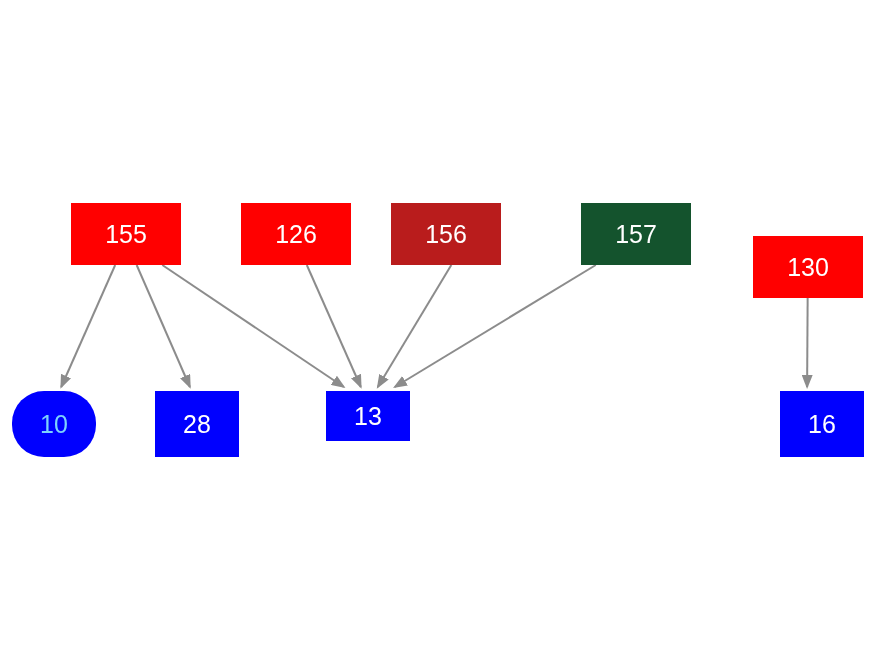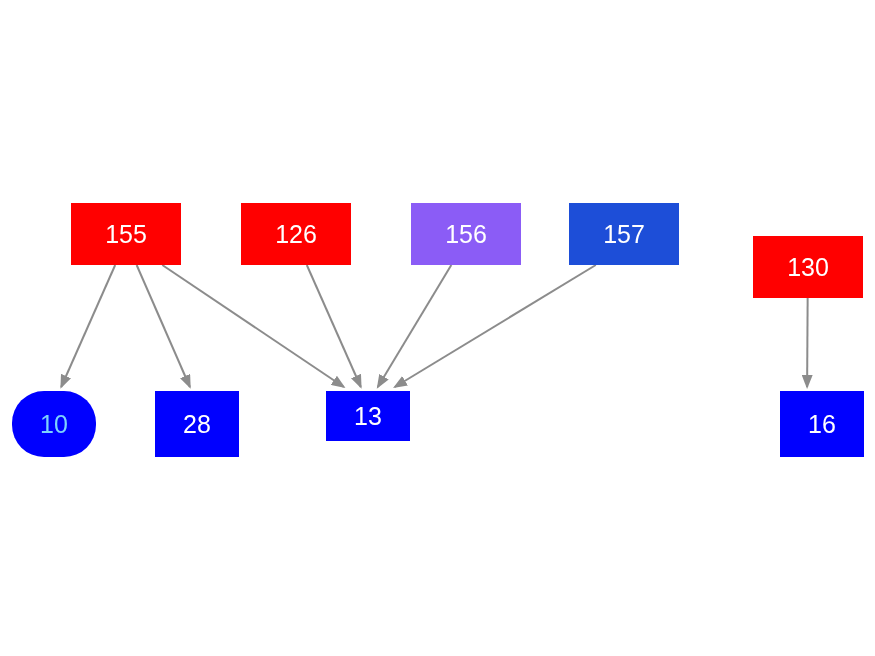--- a/index.html
+++ b/index.html
@@ -58,24 +58,24 @@
         <line x1="807.85" y1="265" x2="807.1" y2="387" stroke="#8c8c8c" stroke-width="2" marker-end="url(#arrowhead)"></line>
       </g>
   </svg>
   <div id="node-layer">
       <div class="node" style="left: 71px; top: 203px; width: 110px; height: 62px; background: rgb(255, 0, 0); color: rgb(255, 255, 255);">
         <span>155</span>
       </div>
       <div class="node" style="left: 241px; top: 203px; width: 110px; height: 62px; background: rgb(255, 0, 0); color: rgb(255, 255, 255); text-align: right;">
         <span>126</span>
       </div>
-      <div class="node" style="left: 411px; top: 203px; width: 110px; height: 62px; background: #8b5cf6; color: rgb(255, 255, 255);">
+      <div class="node" style="left: 391px; top: 203px; width: 110px; height: 62px; background: #b91c1c; color: rgb(255, 255, 255);">
         <span>156</span>
       </div>
-      <div class="node" style="left: 569px; top: 203px; width: 110px; height: 62px; background: #1d4ed8; color: rgb(255, 255, 255);">
+      <div class="node" style="left: 581px; top: 203px; width: 110px; height: 62px; background: #14532d; color: rgb(255, 255, 255);">
         <span>157</span>
       </div>
       <div class="node" style="left: 753px; top: 203px; width: 110px; height: 62px; background: rgb(255, 0, 0); color: rgb(255, 255, 255); margin-top: 33px;">
         <span>130</span>
       </div>
       <div class="node" style="left: 12px; top: 391px; width: 84px; height: 66px; background: rgb(0, 0, 255); color: #7dd3fc; border-radius: 32px;">
         <span>10</span>
       </div>
       <div class="node" style="left: 155px; top: 391px; width: 84px; height: 66px; background: rgb(0, 0, 255); color: rgb(255, 255, 255); align-items: center;">
         <span>28</span>

